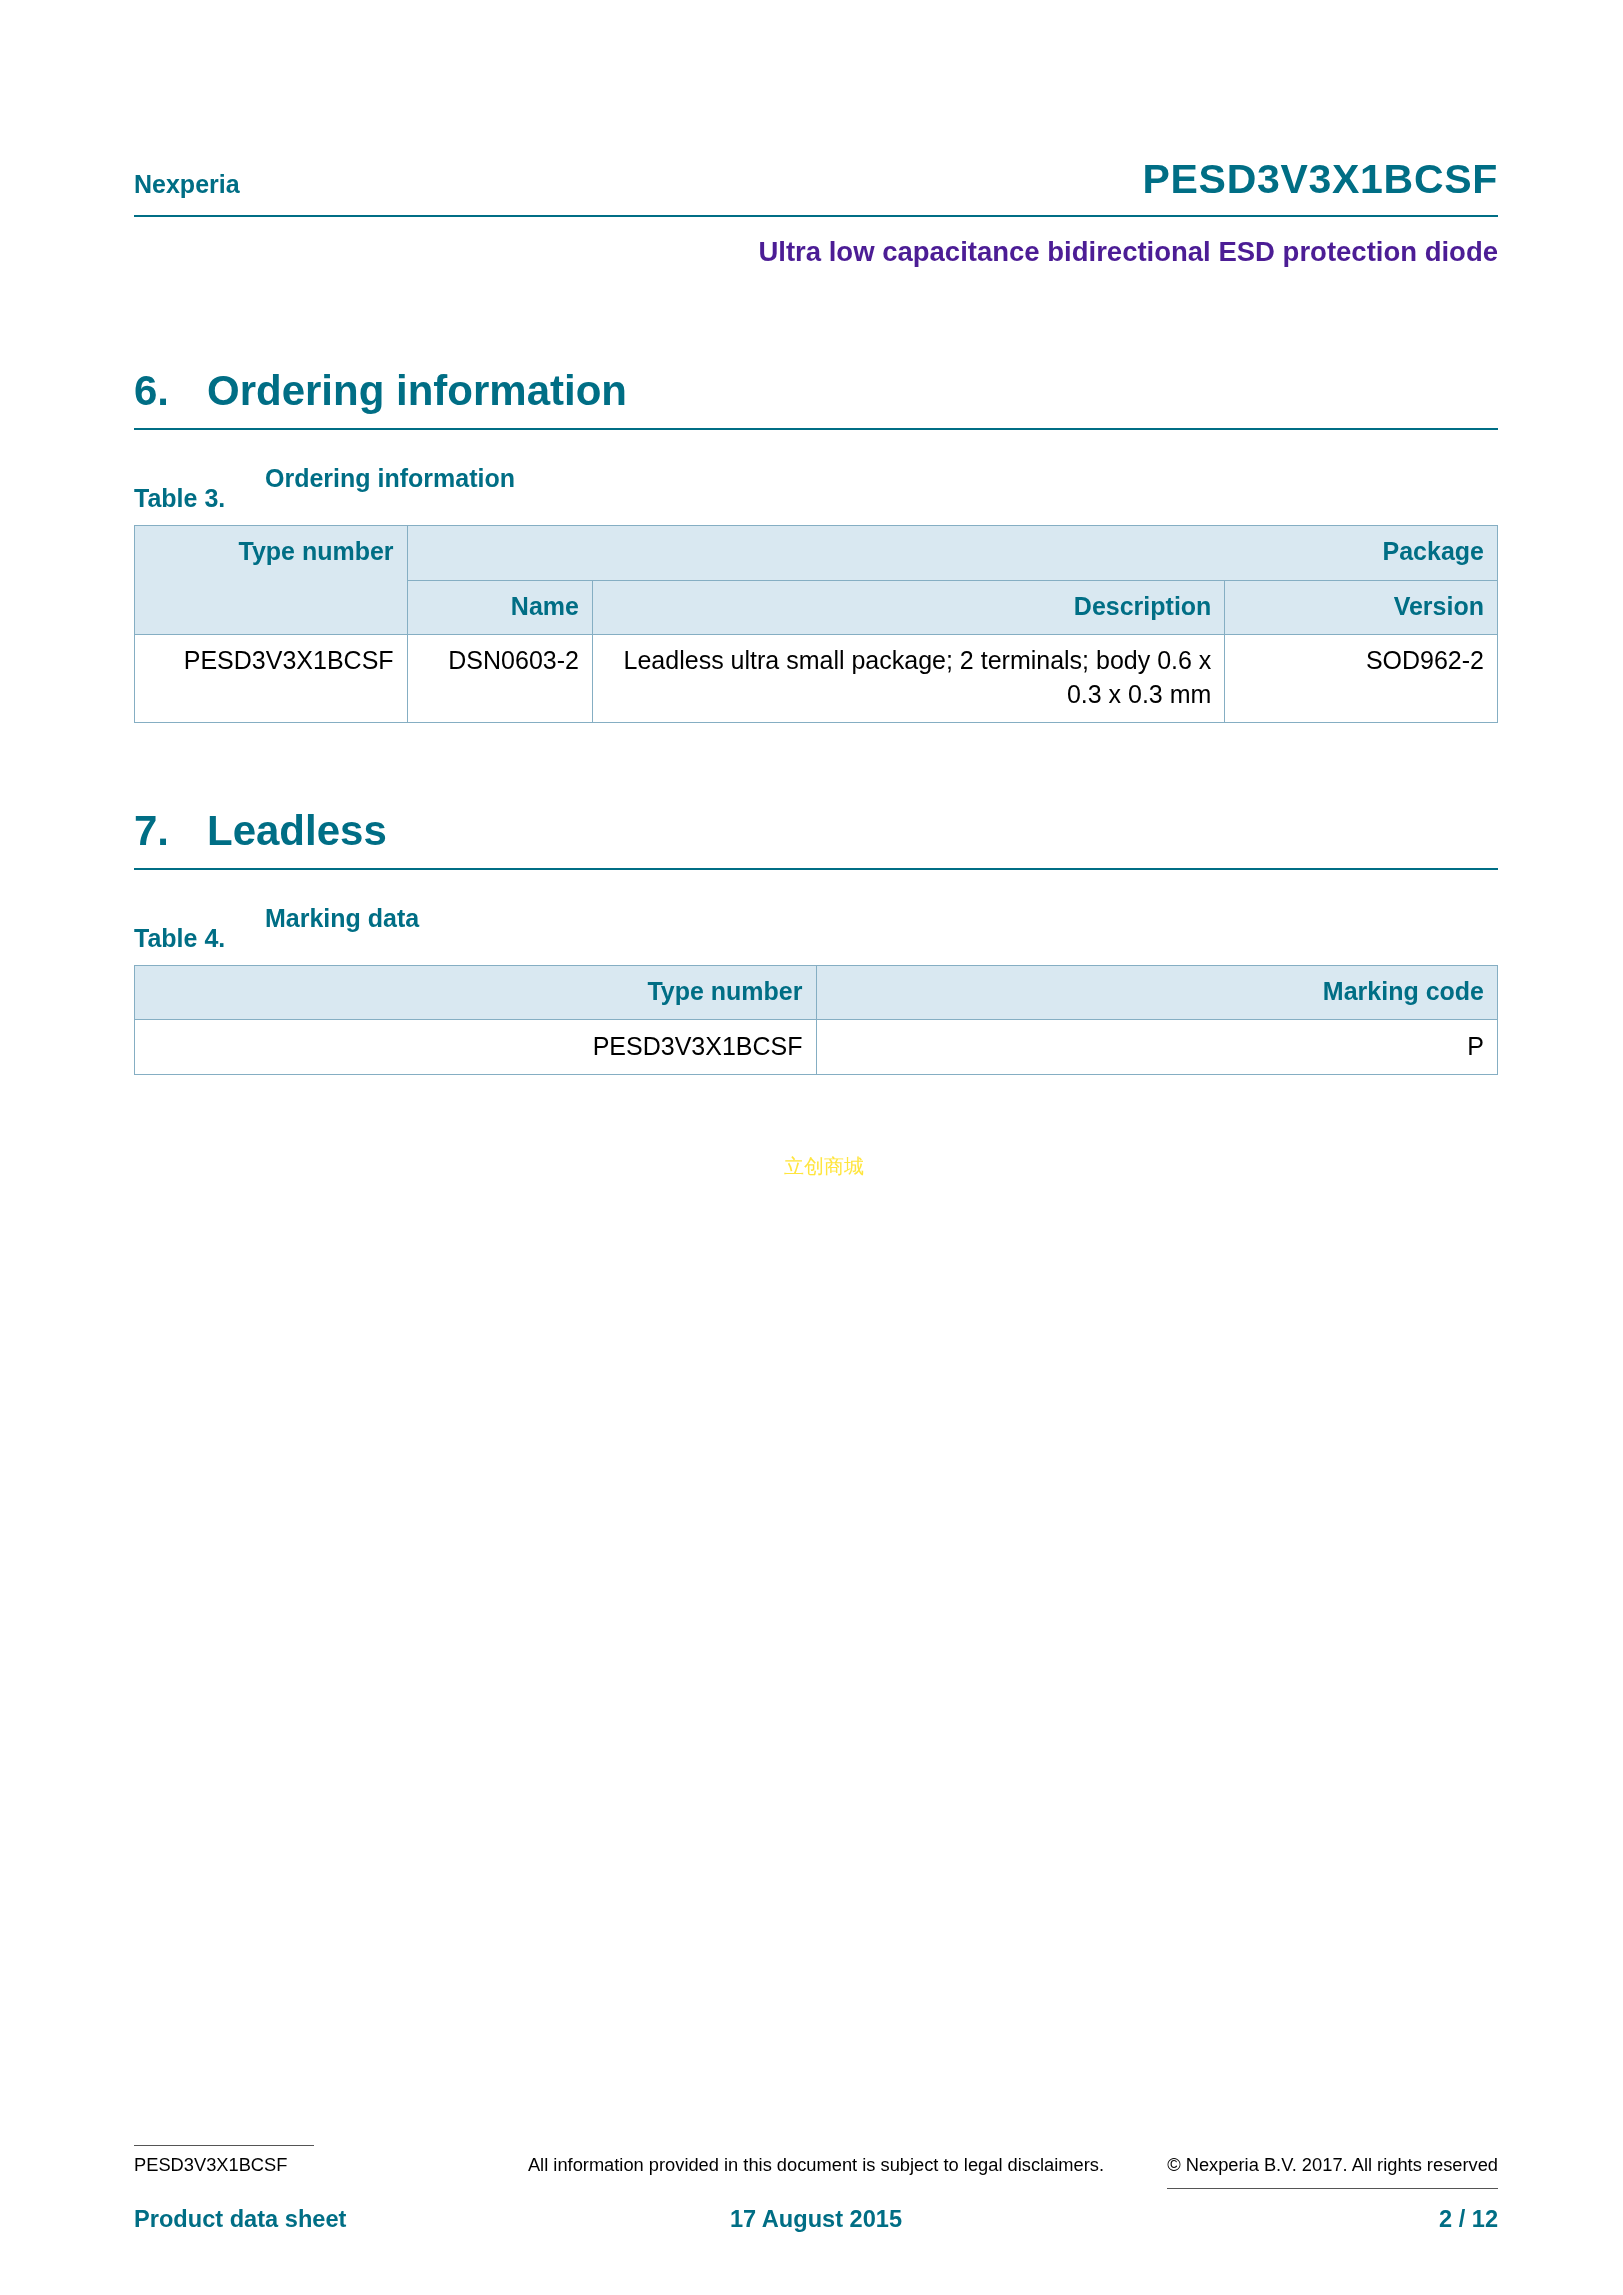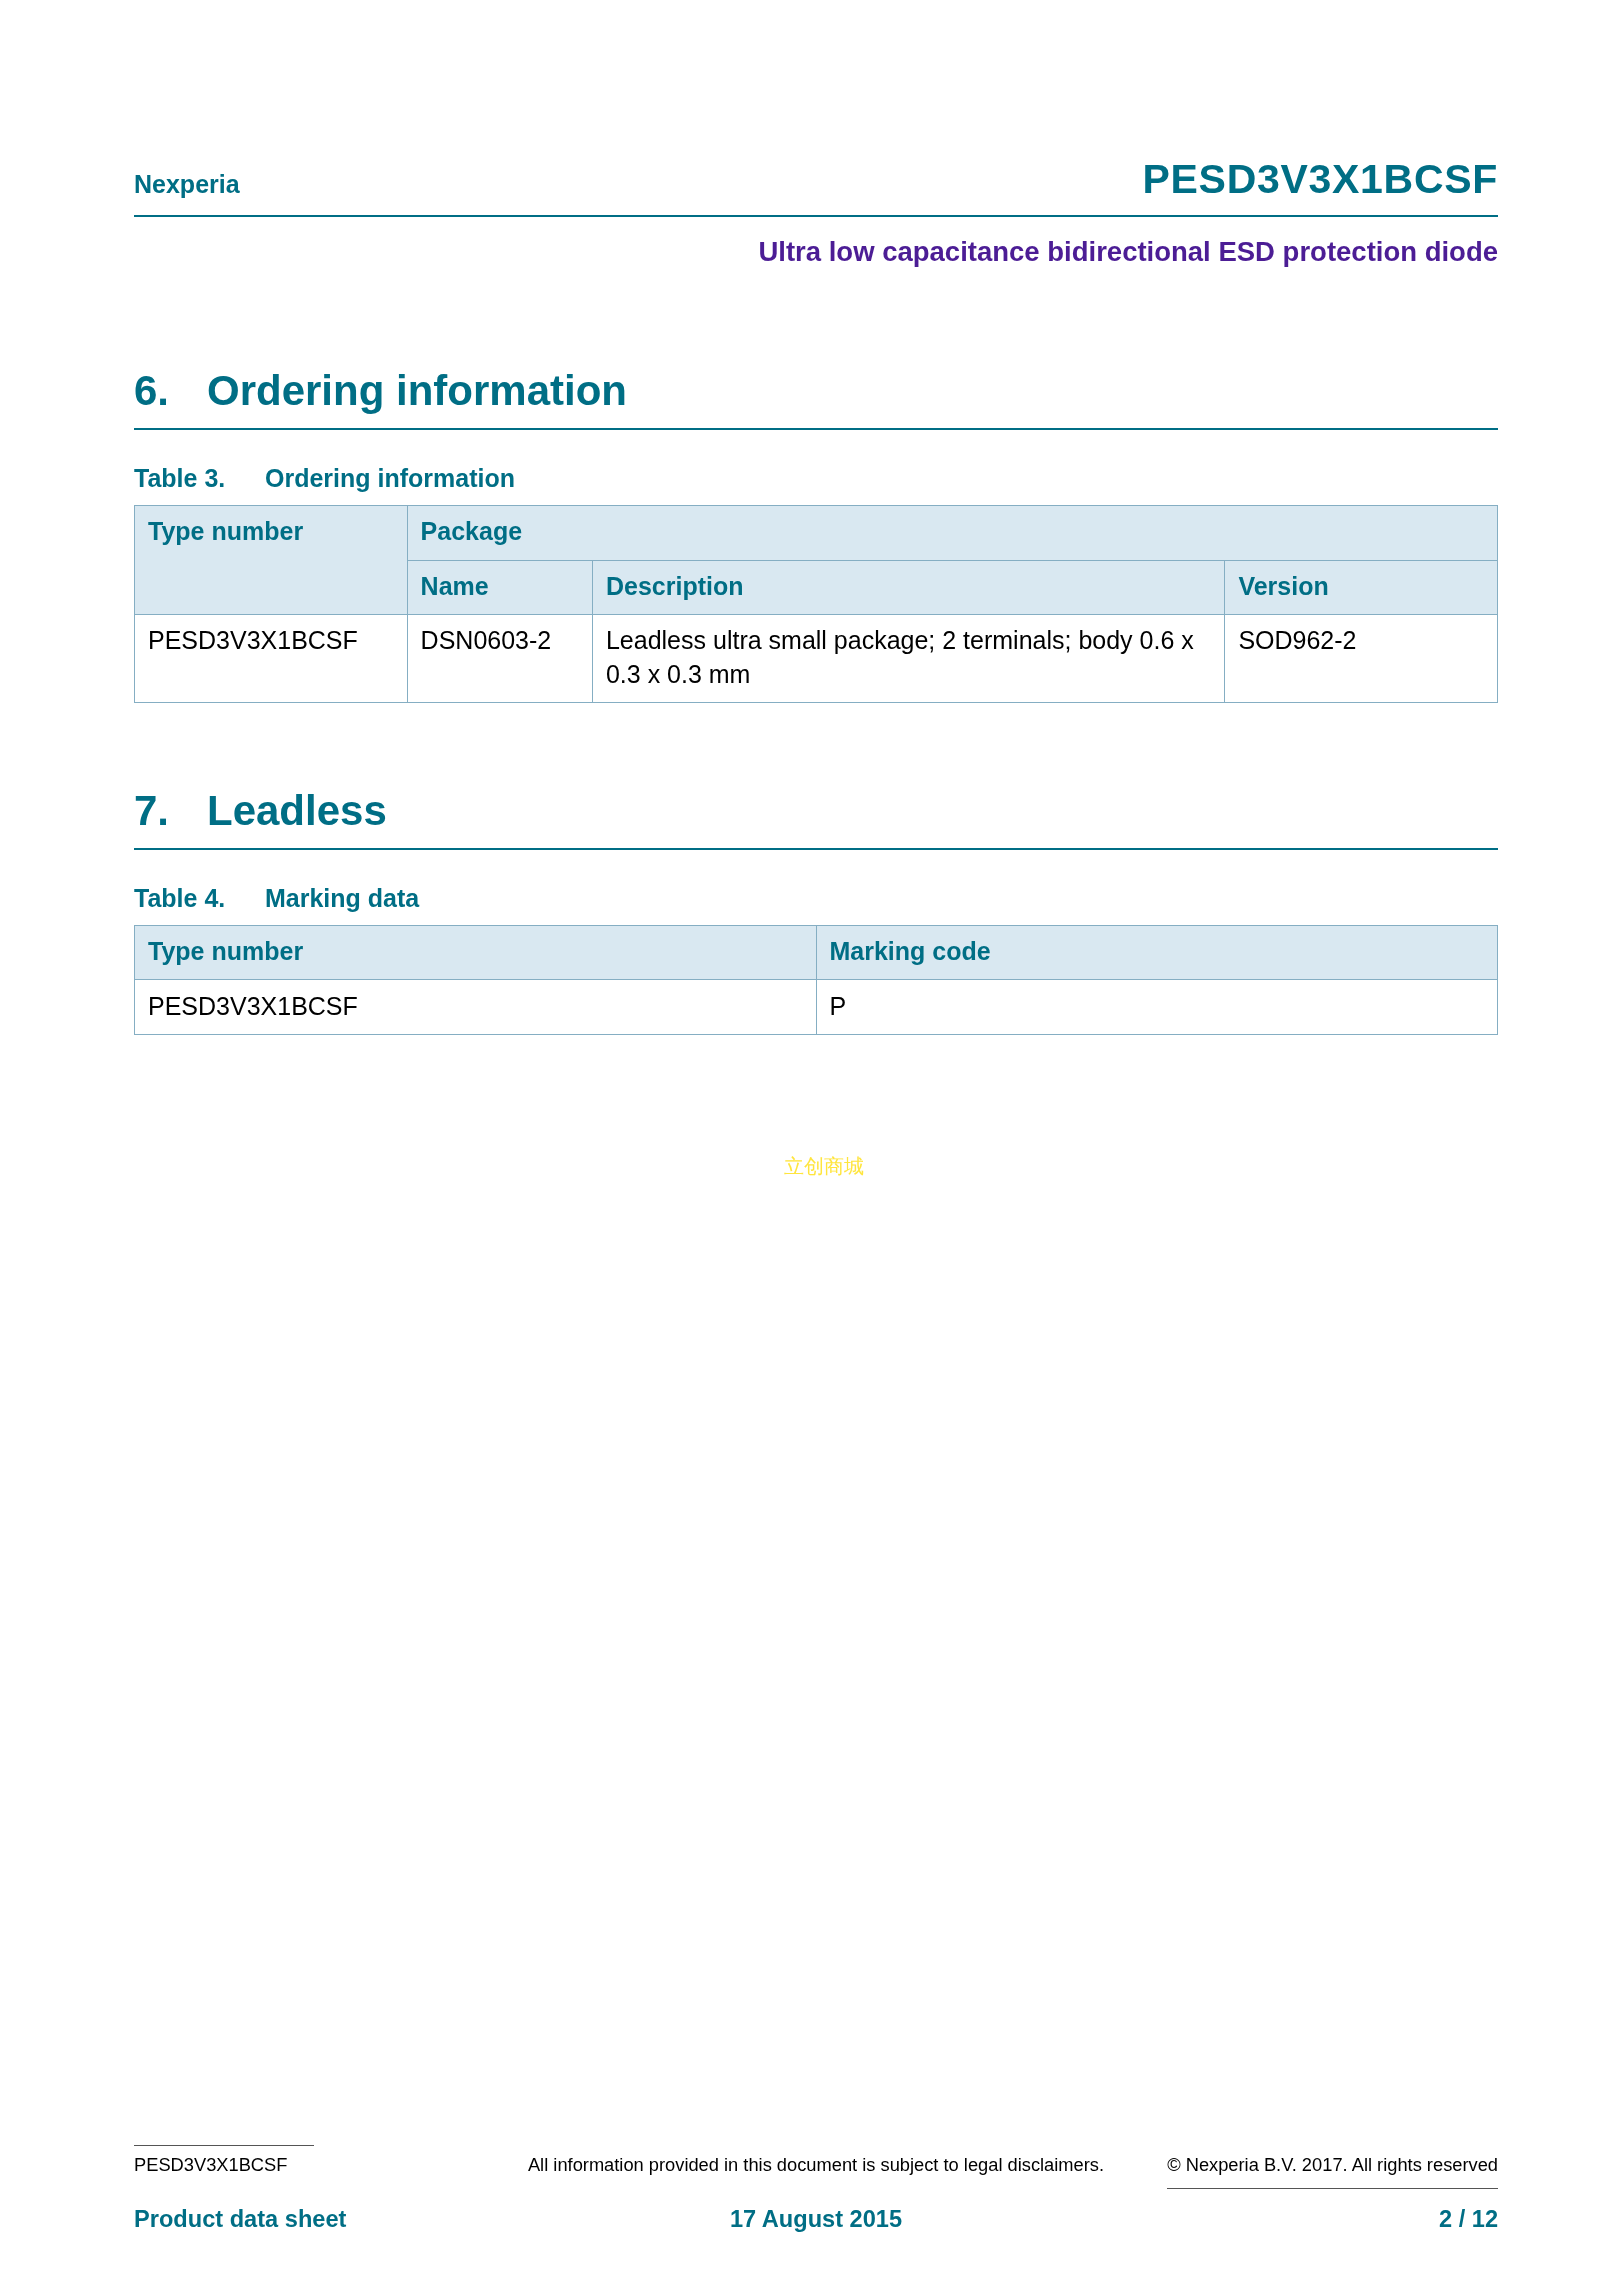--- a/index.html
+++ b/index.html
@@ -72,33 +72,33 @@
     background: #006e85;
   }
 
   .table-caption {
     margin-top: 34px;
     font-size: 25px;
     font-weight: bold;
     color: #006e85;
     display: flex;
   }
-  .table-caption .cap-label { width: 131px; flex: 0 0 auto; }
+  .table-caption .cap-label { width: 131px; flex: 0 0 auto; margin-top: 20px; }
 
   
   table {
     margin-top: 11.8px;
     width: 100%;
     border-collapse: collapse;
     table-layout: fixed;
   }
   th, td {
     border: 1.3px solid #85aec3;
     font-size: 25px;
-    text-align: left;
+    text-align: right;
     vertical-align: top;
     padding: 9.2px 13px 10.5px 13px;
     line-height: 1.35;
   }
   th {
     background: #d9e8f1;
     color: #006e85;
     font-weight: bold;
   }
   td { background: #ffffff; color: #000000; }

